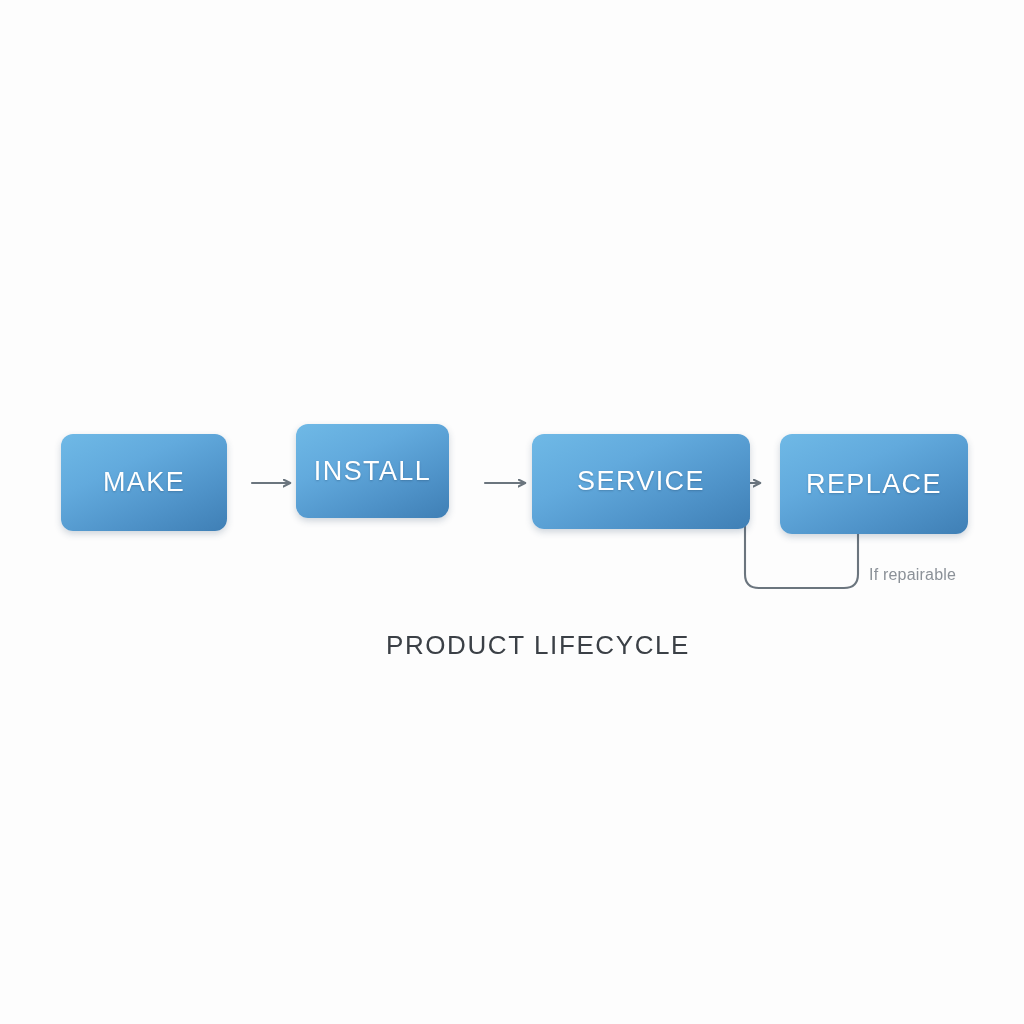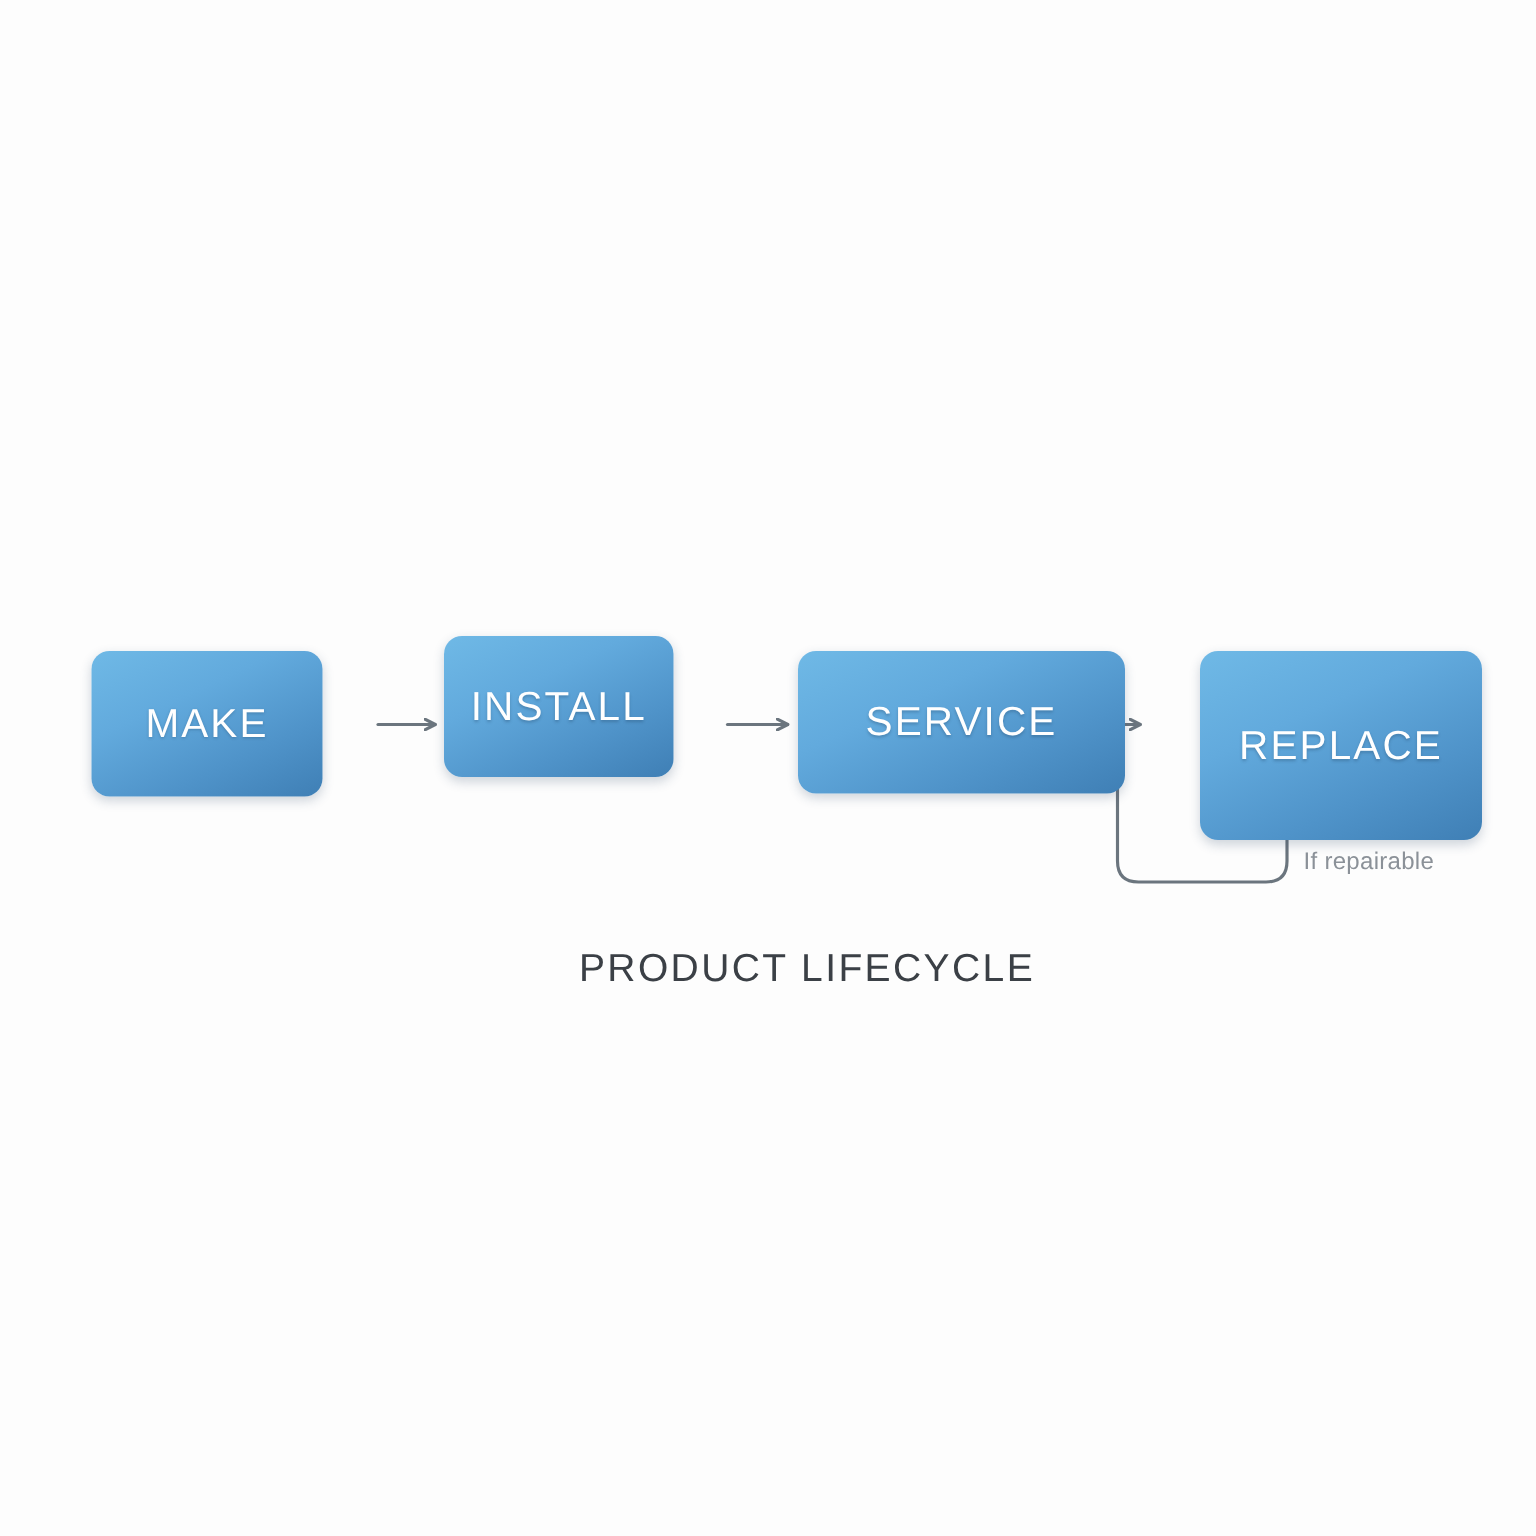--- a/index.html
+++ b/index.html
@@ -34,24 +34,24 @@
     background: linear-gradient(155deg, #6fb9e6 0%, #62aadd 35%, #4f93c9 70%, #3f7fb5 100%);
     box-shadow: 0 3px 7px rgba(40, 70, 100, 0.22);
     color: #ffffff;
     font-size: 27px;
     letter-spacing: 1.4px;
     font-weight: 400;
     text-shadow: 0 1px 2px rgba(30, 60, 90, 0.30);
     white-space: nowrap;
     user-select: none;
   }
-  .node-make    { left: 61px;  top: 434px; width: 154px; height: 97px; }
+  .node-make    { left: 61px;  top: 434px; width: 166px; height: 97px; }
   .node-install { left: 296px; top: 424px; width: 153px; height: 94px; }
   .node-service { left: 532px; top: 434px; width: 218px; height: 95px; }
-  .node-replace { left: 800px; top: 434px; width: 188px; height: 126px; }
+  .node-replace { left: 780px; top: 434px; width: 188px; height: 100px; }
 
   .edge-label {
     position: absolute;
     left: 869px;
     top: 566px;
     font-size: 16px;
     color: #8b9198;
     letter-spacing: 0.2px;
     white-space: nowrap;
     user-select: none;

